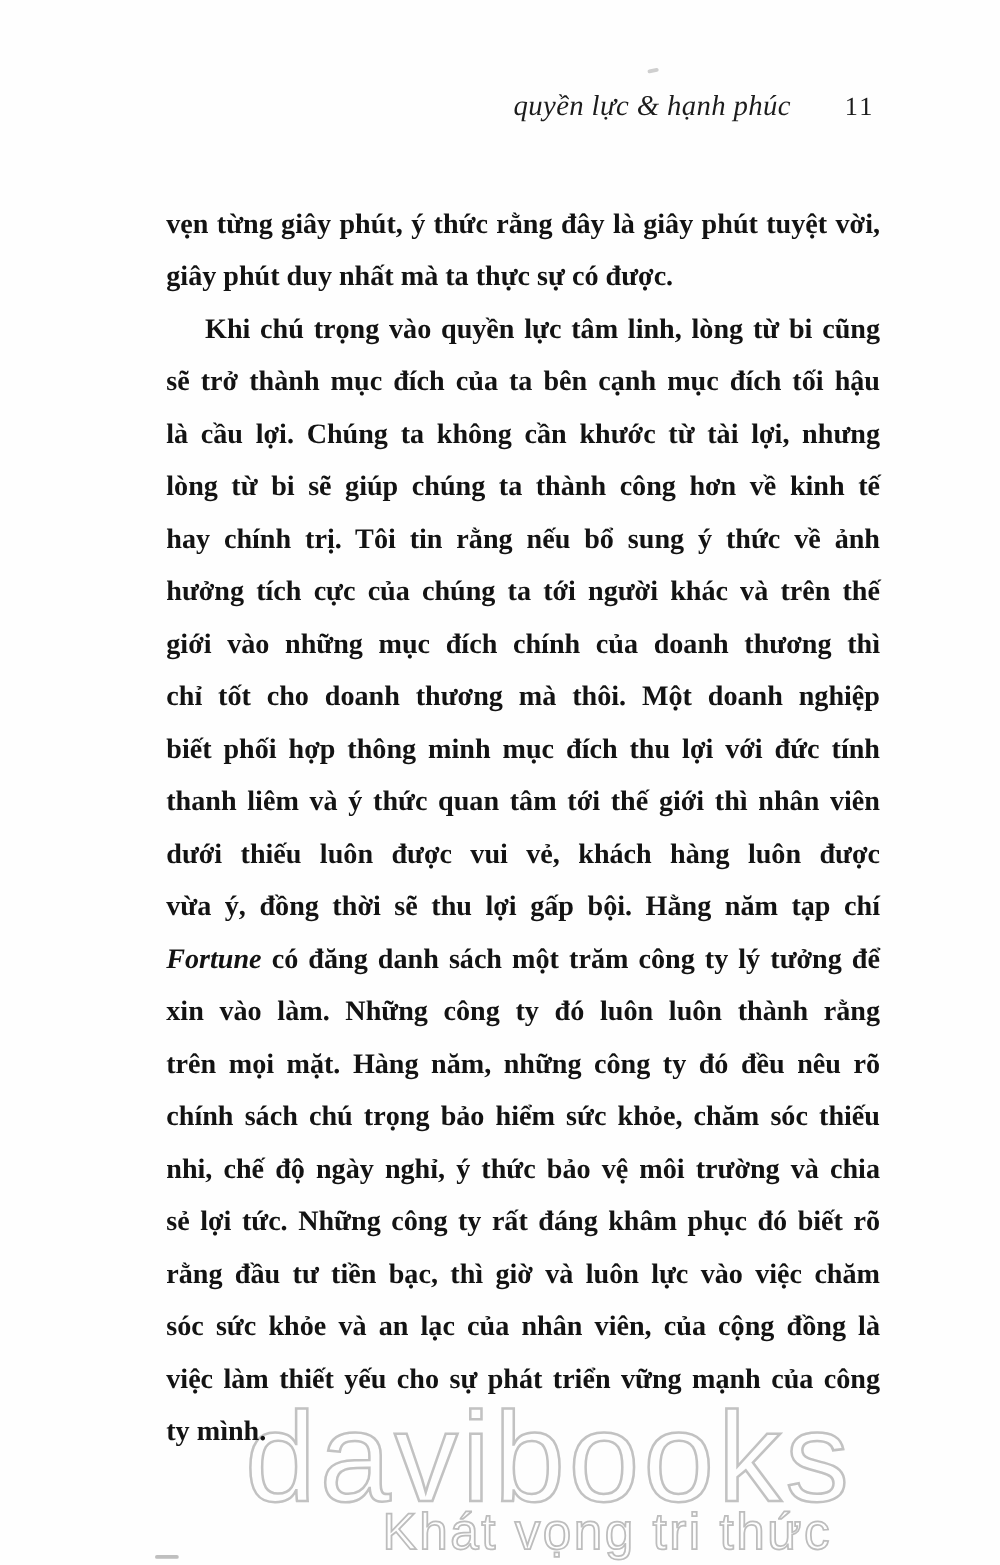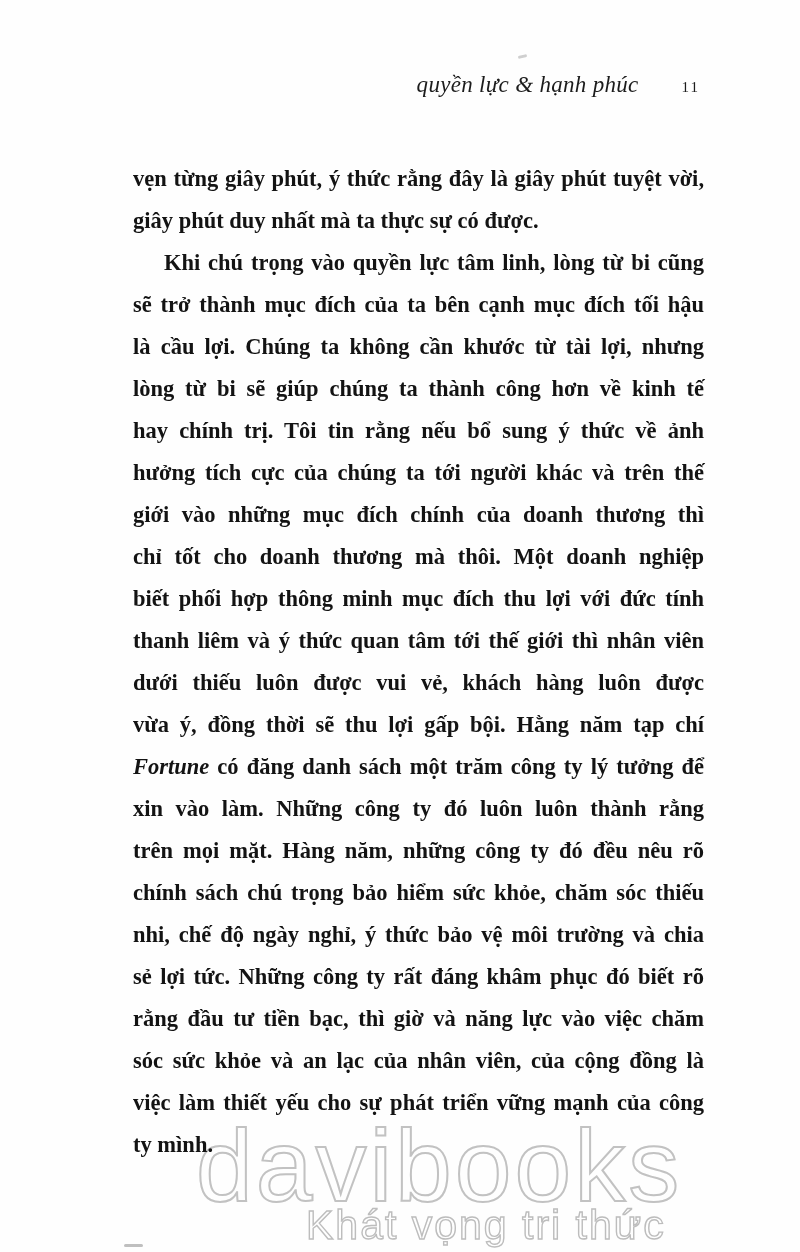--- a/index.html
+++ b/index.html
@@ -19,21 +19,21 @@
     margin-left: 23px;
   }
   .running-title {
     font-family: "Liberation Serif", serif;
     font-style: italic;
     font-size: 23px;
     letter-spacing: 0.3px;
   }
   .page-number {
     font-family: "Liberation Serif", serif;
-    font-size: 15px;
+    font-size: 21px;
     letter-spacing: 2px;
   }
   
   .body-text {
     position: absolute;
     left: 133px; top: 158px;
     width: 571px;
     z-index: 2;
     font-family: "Liberation Serif", serif;
     font-size: 22.5px;
@@ -125,21 +125,21 @@
       <div class="line">biết phối hợp thông minh mục đích thu lợi với đức tính</div>
       <div class="line">thanh liêm và ý thức quan tâm tới thế giới thì nhân viên</div>
       <div class="line">dưới thiếu luôn được vui vẻ, khách hàng luôn được</div>
       <div class="line">vừa ý, đồng thời sẽ thu lợi gấp bội. Hằng năm tạp chí</div>
       <div class="line"><span class="it">Fortune</span><span> có đăng danh sách một trăm công ty lý tưởng để</span></div>
       <div class="line">xin vào làm. Những công ty đó luôn luôn thành rằng</div>
       <div class="line">trên mọi mặt. Hàng năm, những công ty đó đều nêu rõ</div>
       <div class="line">chính sách chú trọng bảo hiểm sức khỏe, chăm sóc thiếu</div>
       <div class="line">nhi, chế độ ngày nghỉ, ý thức bảo vệ môi trường và chia</div>
       <div class="line">sẻ lợi tức. Những công ty rất đáng khâm phục đó biết rõ</div>
-      <div class="line">rằng đầu tư tiền bạc, thì giờ và năng lực vào việc chăm</div>
+      <div class="line">rằng đầu tư tiền bạc, thì giờ và luôn lực vào việc chăm</div>
       <div class="line">sóc sức khỏe và an lạc của nhân viên, của cộng đồng là</div>
       <div class="line">việc làm thiết yếu cho sự phát triển vững mạnh của công</div>
       <div class="line last">ty mình.</div>
     </div>
 
   <div class="artifact-bottom"></div>
 
 </div>
 
 </body></html>

